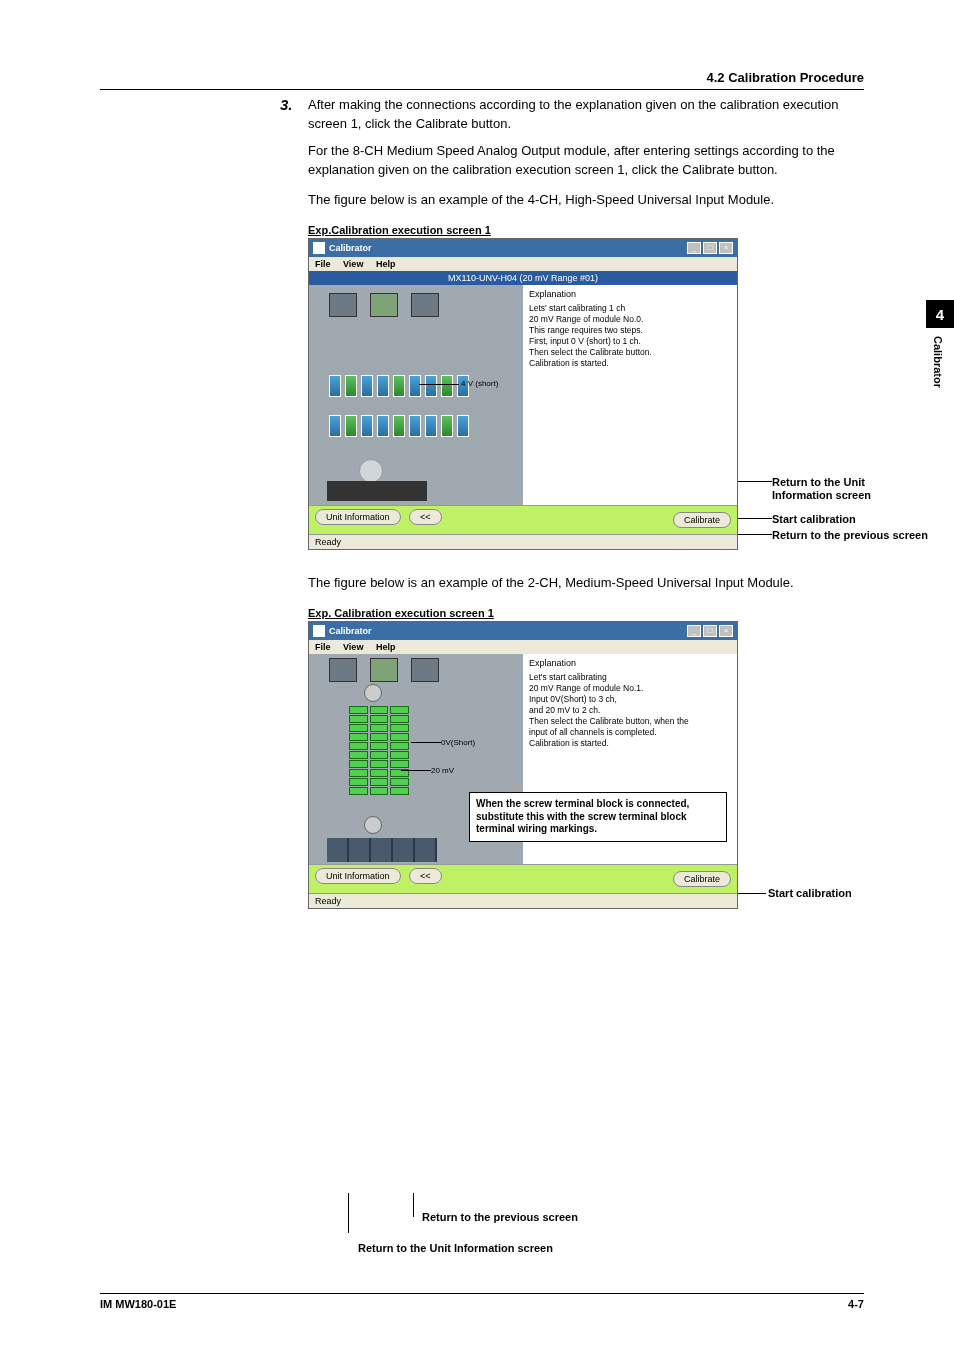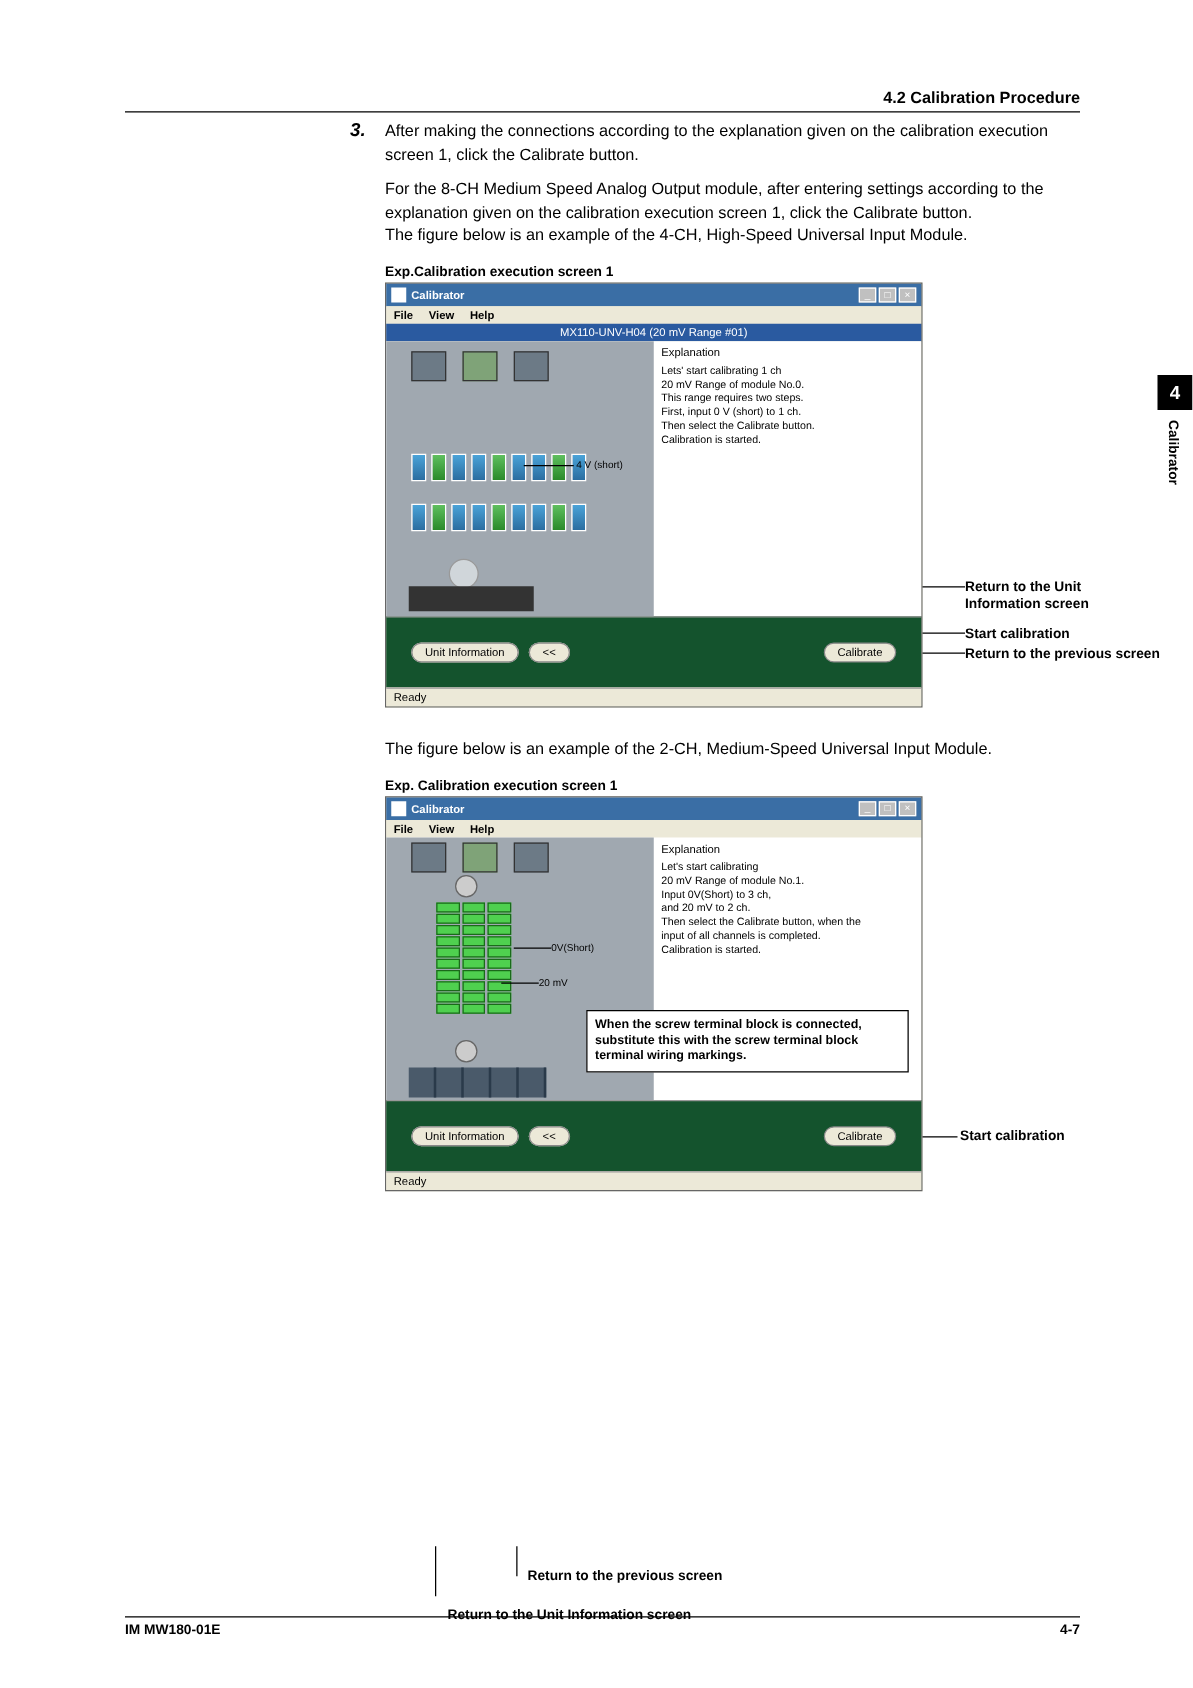--- a/index.html
+++ b/index.html
@@ -5,21 +5,21 @@
   * { box-sizing: border-box; margin: 0; padding: 0; }
   body { width: 954px; height: 1350px; background: #fff; font-family: Arial, Helvetica, sans-serif; color: #000; position: relative; }
   .page { padding: 70px 90px 0 100px; }
   .top-rule { border-top: 1px solid #000; margin-bottom: 6px; }
   .header-right { text-align: right; font-weight: bold; font-size: 13px; padding-bottom: 4px; }
   .content { margin-left: 180px; margin-right: 10px; }
   .step-row { display: flex; }
   .step-num { font-size: 15px; font-weight: bold; font-style: italic; width: 28px; flex-shrink: 0; }
   .step-text { font-size: 13px; line-height: 1.45; }
   .para { font-size: 13px; line-height: 1.45; margin-top: 8px; }
-  .figcap { font-size: 11px; font-weight: bold; margin-top: 14px; margin-bottom: 2px; }
+  .figcap { font-size: 11px; font-weight: bold; margin-top: 14px; margin-bottom: 2px; text-decoration: underline; }
   .figblock { position: relative; }
 
   
   .sidetab { position: absolute; right: 0; top: 300px; width: 28px; }
   .tab-num { background: #000; color: #fff; width: 28px; height: 28px; display: flex; align-items: center; justify-content: center; font-weight: bold; font-size: 15px; }
   .tab-label { writing-mode: vertical-rl; font-size: 11px; font-weight: bold; padding-top: 8px; text-align: left; margin-left: 6px; }
 
   
   .footer { position: absolute; bottom: 40px; left: 100px; right: 90px; border-top: 1px solid #000; padding-top: 4px; display: flex; justify-content: space-between; font-size: 11px; }
   .footer-left { font-weight: bold; }
@@ -33,21 +33,21 @@
   .winbtns { display: flex; gap: 2px; }
   .winbtn { width: 14px; height: 12px; background: #c0c0c0; border: 1px solid #fff; font-size: 8px; text-align: center; line-height: 10px; }
   .menubar { background: #ece9d8; padding: 2px 6px; font-size: 9px; font-weight: bold; }
   .menubar span { margin-right: 10px; }
   .bluebar { background: #2a5aa0; color: #fff; text-align: center; padding: 2px; font-size: 9px; }
   .shotbody { display: flex; height: 220px; background: #fff; }
   .leftpane { width: 50%; background: #a0a8b0; position: relative; }
   .rightpane { width: 50%; padding: 4px 6px; position: relative; }
   .expl-title { font-size: 9px; margin-bottom: 4px; }
   .expl-line { font-size: 8.5px; line-height: 1.3; }
-  .shotbottom { background: #14532d; padding: 20px; display: flex; justify-content: space-between; align-items: center; border-top: 1px solid #999; }
+  .shotbottom { background: #bef264; padding: 6px; display: flex; justify-content: space-between; border-top: 1px solid #999; }
   .btn { background: #ece9d8; border: 1px solid #888; border-radius: 10px; padding: 2px 10px; font-size: 9px; }
   .statusbar { background: #ece9d8; padding: 2px 6px; font-size: 9px; border-top: 1px solid #999; }
 
   
   .module-top { position: absolute; top: 8px; left: 20px; width: 110px; height: 24px; display: flex; justify-content: space-between; }
   .module-top .slot { width: 28px; height: 24px; background: #6c7a86; border: 1px solid #333; }
   .module-top .slot2 { width: 28px; height: 24px; background: #7fa378; border: 1px solid #333; }
   .term-row { position: absolute; left: 20px; display: flex; gap: 4px; }
   .term-row.t1 { top: 90px; }
   .term-row.t2 { top: 130px; }
@@ -95,21 +95,21 @@
 <div class="page">
   <div class="header-right">4.2  Calibration Procedure</div>
   <div class="top-rule"></div>
 
   <div class="content">
     <div class="step-row">
       <div class="step-num">3.</div>
       <div style="flex:1">
         <div class="step-text">After making the connections according to the explanation given on the calibration execution screen 1, click the Calibrate button.</div>
         <div class="para">For the 8-CH Medium Speed Analog Output module, after entering settings according to the explanation given on the calibration execution screen 1, click the Calibrate button.</div>
-        <div class="para" style="margin-top:0">The figure below is an example of the 4-CH, High-Speed Universal Input Module.</div>
+        <div class="para" style="margin-top:12px">The figure below is an example of the 4-CH, High-Speed Universal Input Module.</div>
 
         <div class="figcap">Exp.Calibration execution screen 1</div>
         <div class="figblock">
           <div class="shot">
             <div class="titlebar">
               <span class="ticon"></span>
               <span class="ttxt">Calibrator</span>
               <span class="winbtns">
                 <span class="winbtn">_</span>
                 <span class="winbtn">□</span>

